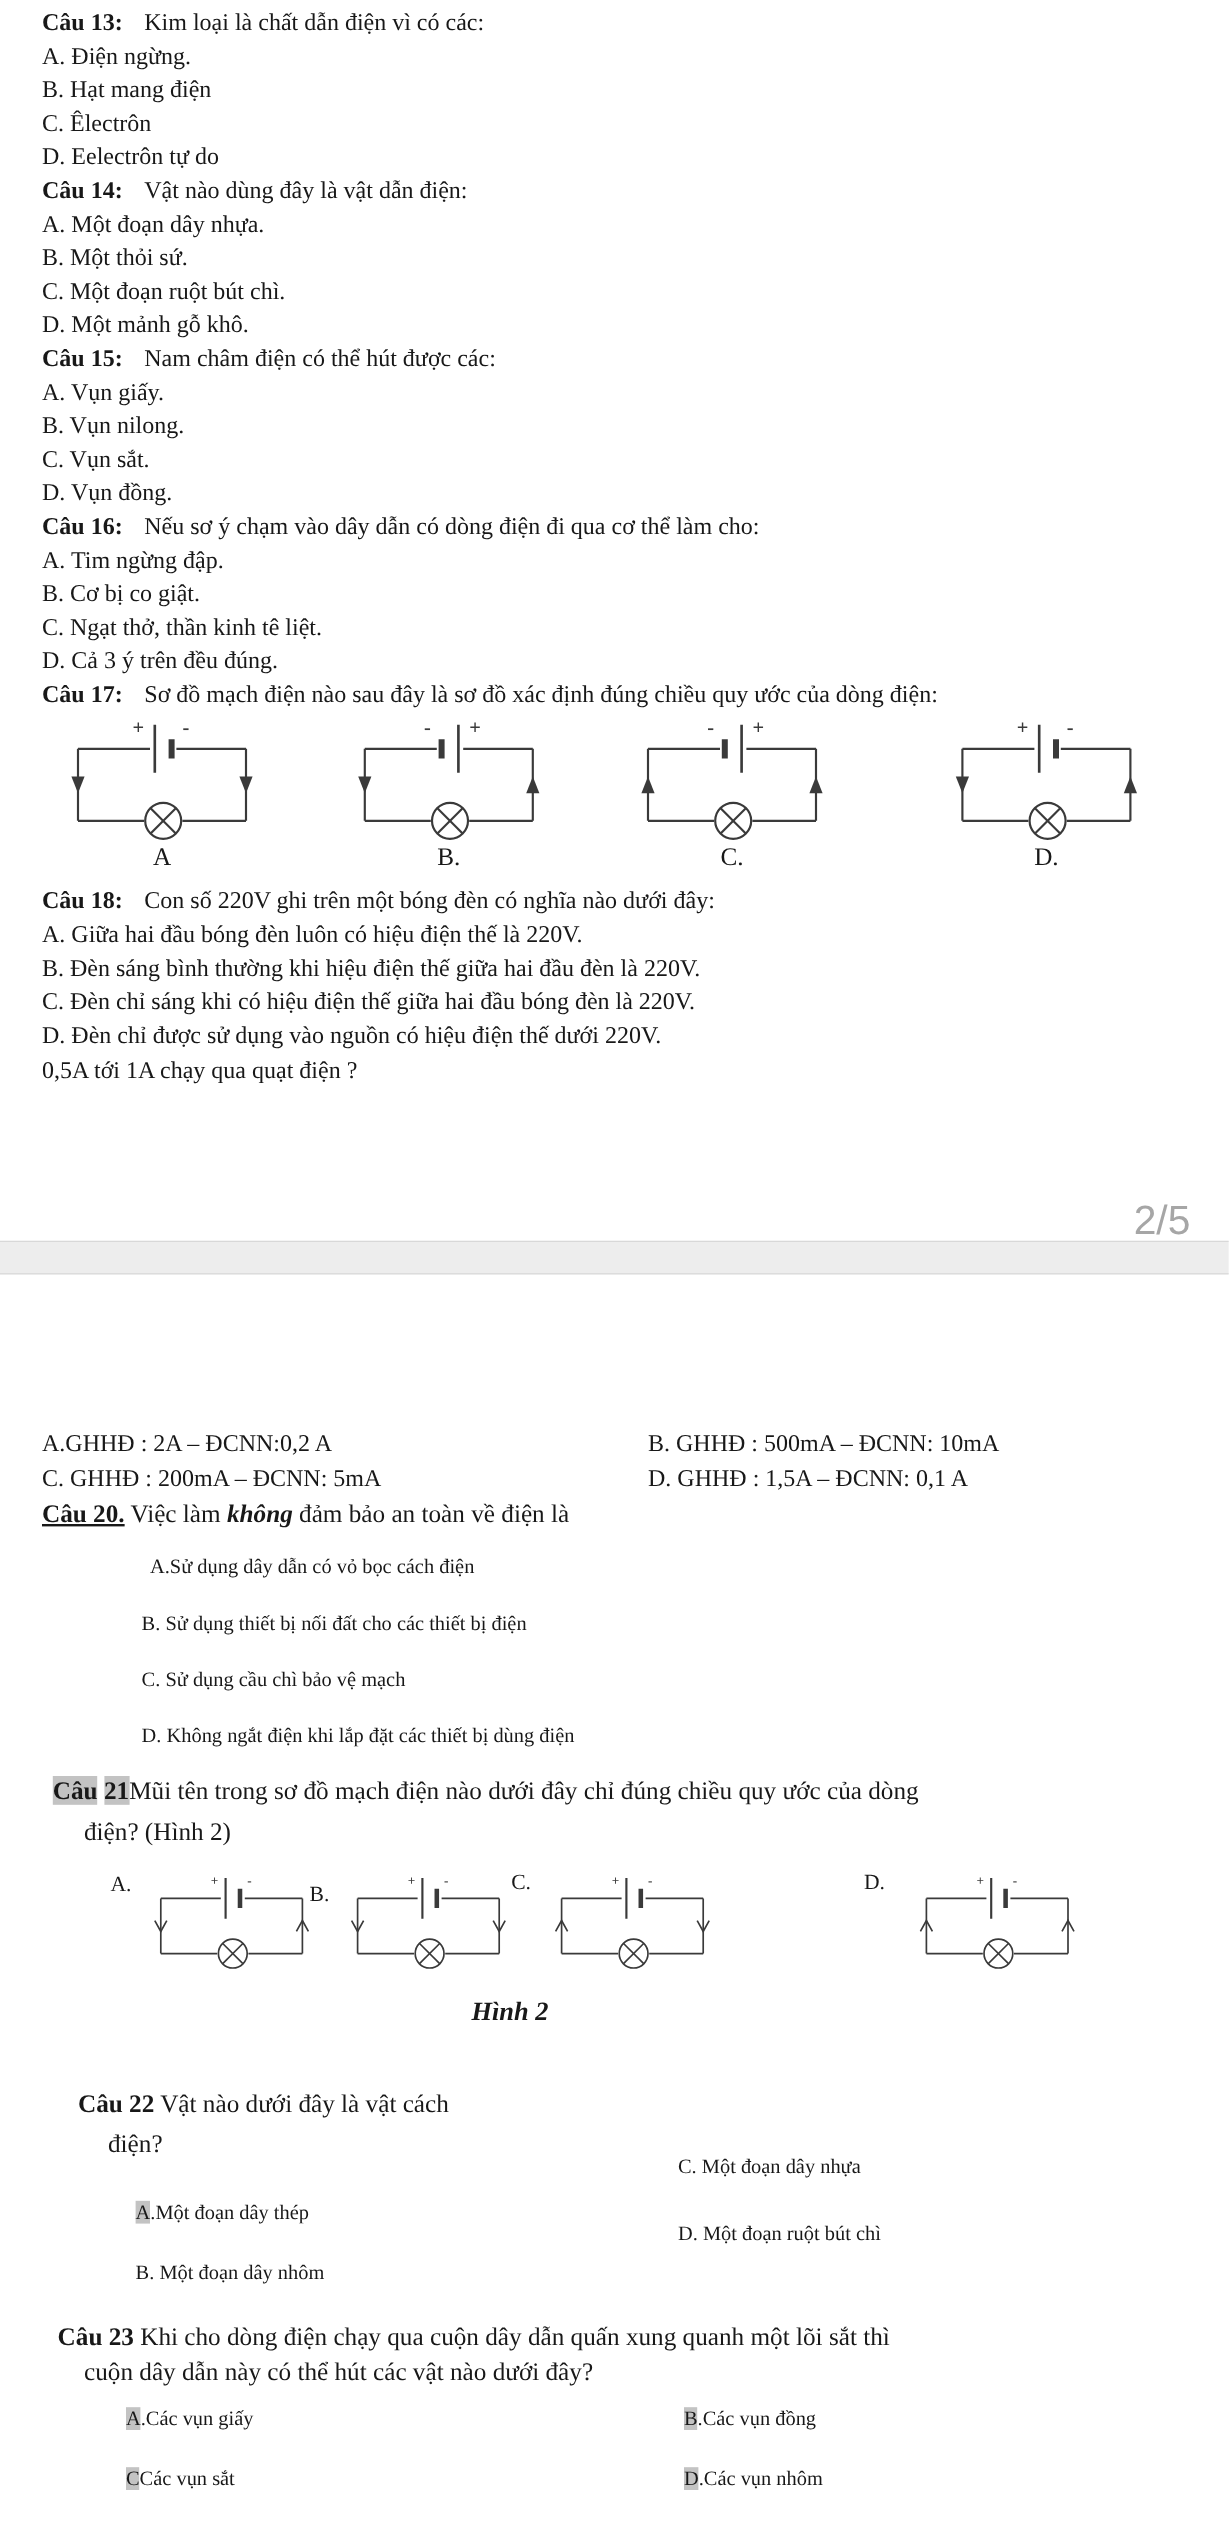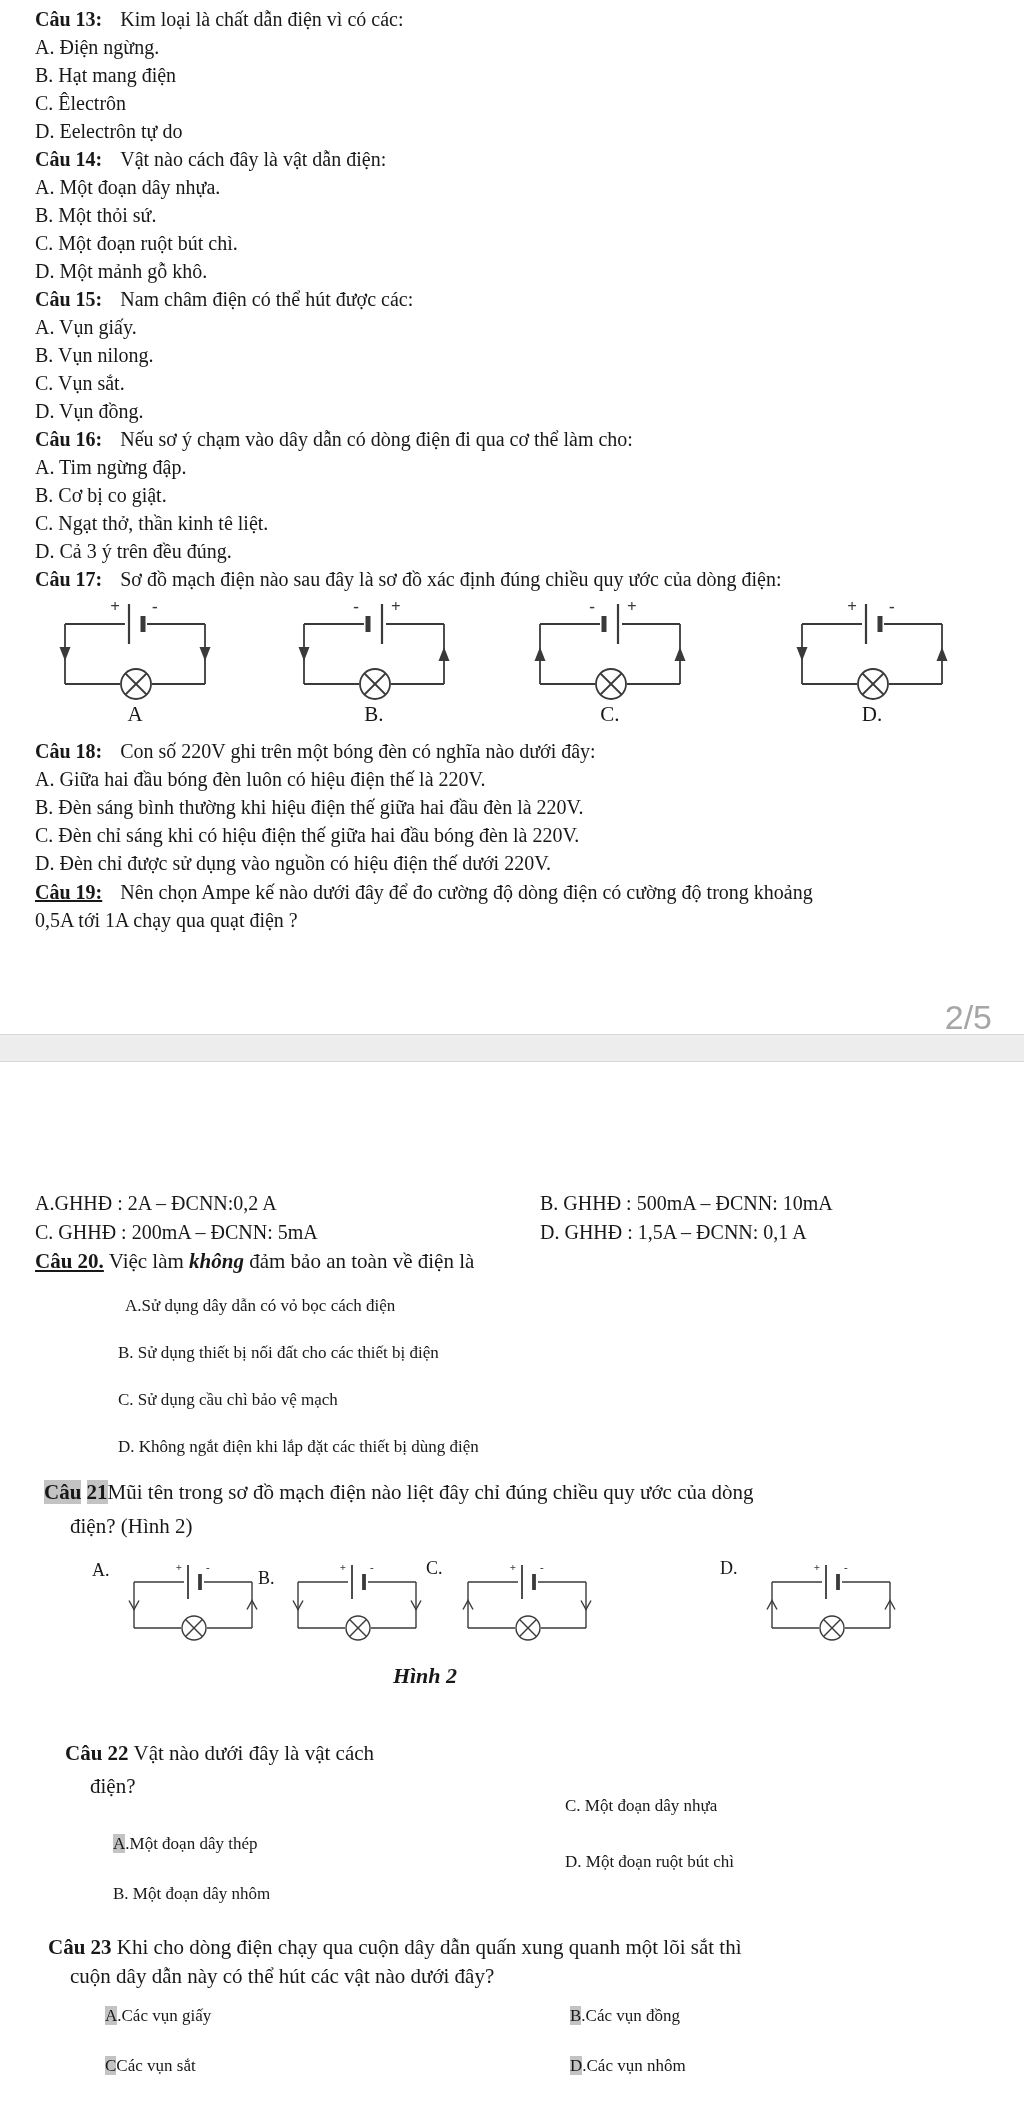--- a/index.html
+++ b/index.html
@@ -33,21 +33,21 @@
 <body>
 
 <div class="viewer">
 
   <div class="abs tb" style="top:8px;left:35px">
     <div class="line"><span class="b">Câu 13:</span><span class="st">Kim loại là chất dẫn điện vì có các:</span></div>
     <div class="line">A. Điện ngừng.</div>
     <div class="line">B. Hạt mang điện</div>
     <div class="line">C. Êlectrôn</div>
     <div class="line">D. Eelectrôn tự do</div>
-    <div class="line"><span class="b">Câu 14:</span><span class="st">Vật nào cách đây là vật dẫn điện:</span></div>
+    <div class="line"><span class="b">Câu 14:</span><span class="st">Vật nào dùng đây là vật dẫn điện:</span></div>
     <div class="line">A. Một đoạn dây nhựa.</div>
     <div class="line">B. Một thỏi sứ.</div>
     <div class="line">C. Một đoạn ruột bút chì.</div>
     <div class="line">D. Một mảnh gỗ khô.</div>
     <div class="line"><span class="b">Câu 15:</span><span class="st">Nam châm điện có thể hút được các:</span></div>
     <div class="line">A. Vụn giấy.</div>
     <div class="line">B. Vụn nilong.</div>
     <div class="line">C. Vụn sắt.</div>
     <div class="line">D. Vụn đồng.</div>
     <div class="line"><span class="b">Câu 16:</span><span class="st">Nếu sơ ý chạm vào dây dẫn có dòng điện đi qua cơ thể làm cho:</span></div>
@@ -133,42 +133,41 @@
 
   <div class="abs tb" style="top:740px;left:35px">
     <div class="line"><span class="b">Câu 18:</span><span class="st">Con số 220V ghi trên một bóng đèn có nghĩa nào dưới đây:</span></div>
     <div class="line">A. Giữa hai đầu bóng đèn luôn có hiệu điện thế là 220V.</div>
     <div class="line">B. Đèn sáng bình thường khi hiệu điện thế giữa hai đầu đèn là 220V.</div>
     <div class="line">C. Đèn chỉ sáng khi có hiệu điện thế giữa hai đầu bóng đèn là 220V.</div>
     <div class="line">D. Đèn chỉ được sử dụng vào nguồn có hiệu điện thế dưới 220V.</div>
   </div>
 
   <div class="abs tb" style="top:881px;left:35px">
-    <div class="line"><span class="b u">Câu 19:</span><span class="st">Nên chọn Ampe kế nào dưới đây để đo cường độ dòng điện có cường độ trong khoảng</span></div>
     <div class="line">0,5A tới 1A chạy qua quạt điện ?</div>
   </div>
 
   <div class="abs pageind">2/5</div>
   <div class="pagesep"></div>
 
   <div class="abs opt" style="top:1192px;left:35px">A.GHHĐ : 2A – ĐCNN:0,2 A</div>
   <div class="abs opt" style="top:1192px;left:540px">B. GHHĐ : 500mA – ĐCNN: 10mA</div>
   <div class="abs opt" style="top:1221px;left:35px">C. GHHĐ : 200mA – ĐCNN: 5mA</div>
   <div class="abs opt" style="top:1221px;left:540px">D. GHHĐ : 1,5A – ĐCNN: 0,1 A</div>
 
   <div class="abs stemline" style="top:1249px;left:35px">
     <span class="b u">Câu 20.</span><span> Việc làm </span><span class="b i">không</span><span> đảm bảo an toàn về điện là</span>
   </div>
   <div class="abs opt2" style="top:1296px;left:125px">A.Sử dụng dây dẫn có vỏ bọc cách điện</div>
   <div class="abs opt2" style="top:1343px;left:118px">B. Sử dụng thiết bị nối đất cho các thiết bị điện</div>
   <div class="abs opt2" style="top:1390px;left:118px">C. Sử dụng cầu chì bảo vệ mạch</div>
   <div class="abs opt2" style="top:1437px;left:118px">D. Không ngắt điện khi lắp đặt các thiết bị dùng điện</div>
 
   <div class="abs stemline" style="top:1480px;left:44px">
-    <span class="hl b">Câu</span> <span class="hl b">21</span><span>Mũi tên trong sơ đồ mạch điện nào liệt đây chỉ đúng chiều quy ước của dòng</span>
+    <span class="hl b">Câu</span> <span class="hl b">21</span><span>Mũi tên trong sơ đồ mạch điện nào dưới đây chỉ đúng chiều quy ước của dòng</span>
   </div>
   <div class="abs stemline" style="top:1514px;left:70px">điện? (Hình 2)</div>
 
   <div class="abs circuit" style="left:128px;top:1556px"><svg viewBox="0 0 130 92" width="130" height="92">
         <line x1="60" y1="9" x2="60" y2="43" stroke="#3a3a3a" stroke-width="1.8"></line>
         <line x1="72" y1="18" x2="72" y2="34" stroke="#3a3a3a" stroke-width="3.8"></line>
         <line x1="6" y1="26" x2="56" y2="26" stroke="#3a3a3a" stroke-width="1.4"></line>
         <line x1="76" y1="26" x2="124" y2="26" stroke="#3a3a3a" stroke-width="1.4"></line>
         <line x1="6" y1="26" x2="6" y2="72" stroke="#3a3a3a" stroke-width="1.4"></line>
         <line x1="124" y1="26" x2="124" y2="72" stroke="#3a3a3a" stroke-width="1.4"></line>

